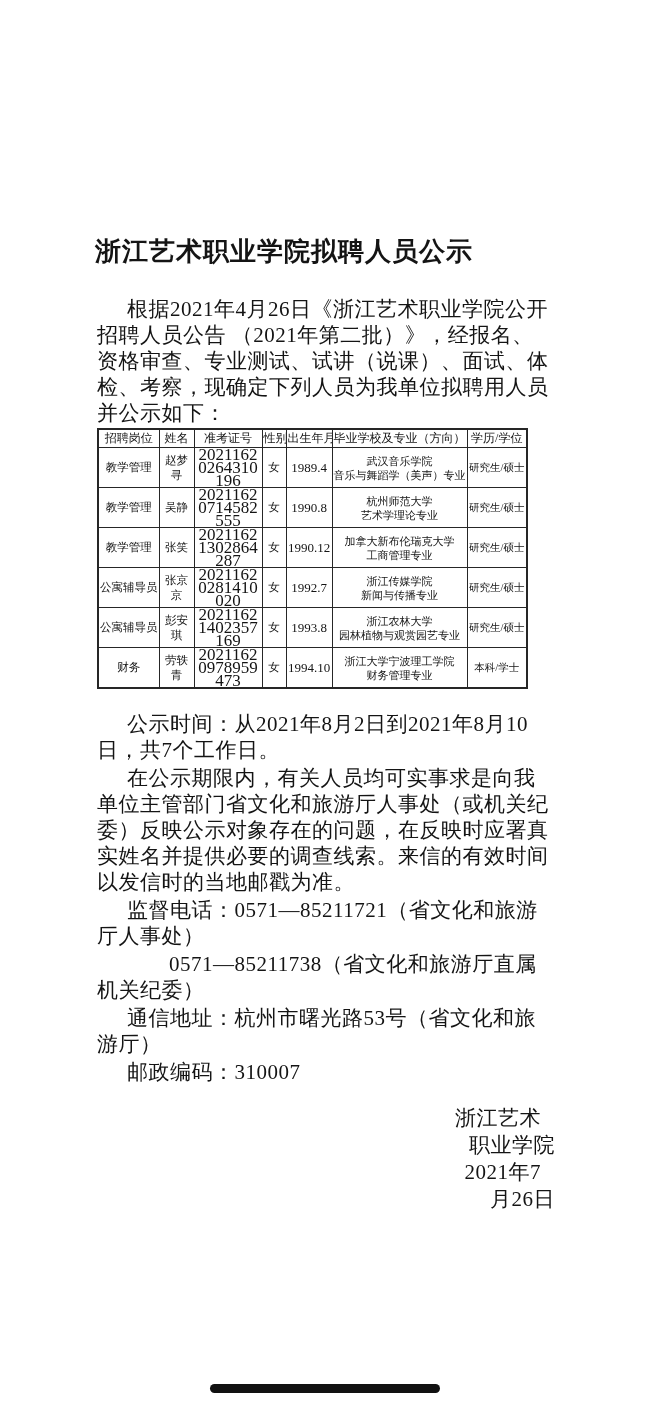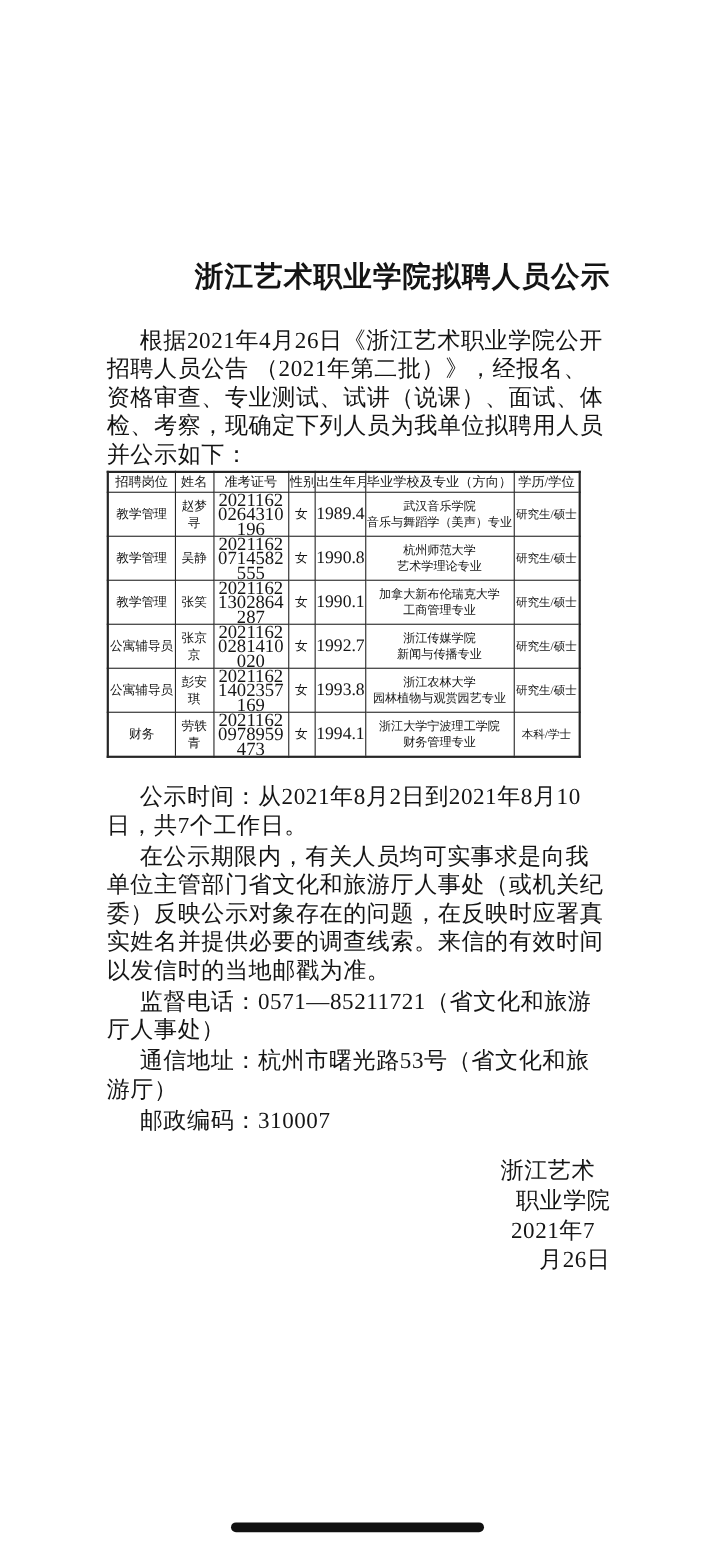--- a/index.html
+++ b/index.html
@@ -12,21 +12,21 @@
     overflow: hidden;
   }
   .doc {
     position: absolute;
     left: 95px; top: 234px;
     width: 460px;
   }
   .doc-title {
     font-size: 26px;
     font-weight: bold;
-    text-align: right;
+    text-align: left;
     letter-spacing: 1px;
     margin: 0 0 27px 0;
     white-space: nowrap;
   }
   .para {
     font-size: 21px;
     line-height: 26px;
     margin: 2px;
     text-indent: 30px;
     letter-spacing: 0.5px;
@@ -47,21 +47,21 @@
     text-align: center;
     vertical-align: middle;
     font-weight: normal;
     overflow: hidden;
   }
   .hire-table thead tr { height: 17px; }
   .hire-table tbody tr { height: 31px; }
   .hire-table th { font-size: 12px; white-space: nowrap; }
   .cell-cn   { font-size: 11.5px; }
   .cell-exam { font-size: 17px; line-height: 13px; word-break: break-all; font-family: "Liberation Serif", serif; }
-  .cell-num  { font-size: 16px; margin-left: 20px; }
+  .cell-num  { font-size: 13px; margin-left: 20px; }
   .cell-school { font-size: 11px; line-height: 14px; }
   .cell-degree {
     font-size: 10.5px;
     text-align: right;
     vertical-align: top;
     white-space: nowrap;
     padding-top: 1px;
   }
 
   .after-table { margin-top: 22px; }
@@ -180,20 +180,21 @@
           <div>财务管理专业</div>
         </td>
         <td class="cell-degree">本科/学士</td>
       </tr>
     </tbody>
   </table>
 
   <p class="para after-table">公示时间：从2021年8月2日到2021年8月10日，共7个工作日。</p>
   <p class="para">在公示期限内，有关人员均可实事求是向我单位主管部门省文化和旅游厅人事处（或机关纪委）反映公示对象存在的问题，在反映时应署真实姓名并提供必要的调查线索。来信的有效时间以发信时的当地邮戳为准。</p>
   <p class="para">监督电话：0571—85211721（省文化和旅游厅人事处）</p>
+  <p class="para indent-wide">0571—85211738（省文化和旅游厅直属机关纪委）</p>
   <p class="para">通信地址：杭州市曙光路53号（省文化和旅游厅）</p>
   <p class="para">邮政编码：310007</p>
 
   <div class="signature">
     <div class="sig-right">浙江艺术</div>
     <div class="sig-left">职业学院</div>
     <div class="sig-right">2021年7</div>
     <div class="sig-left">月26日</div>
   </div>
 

